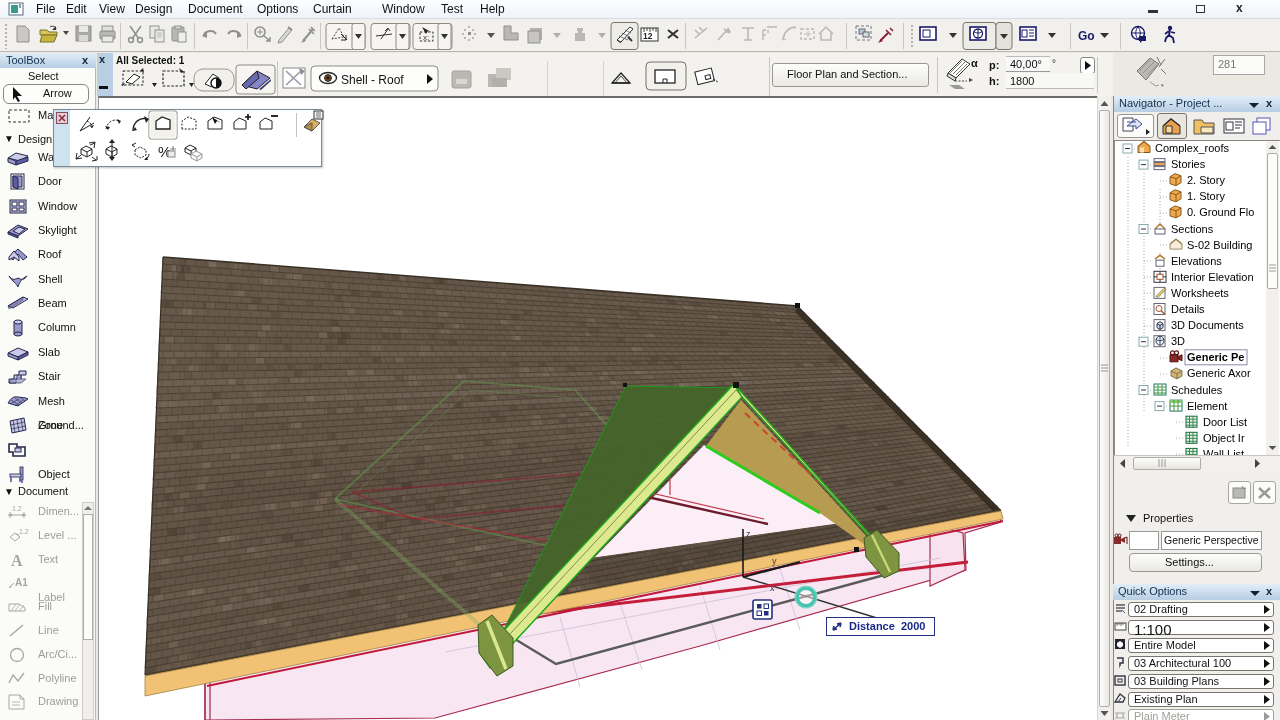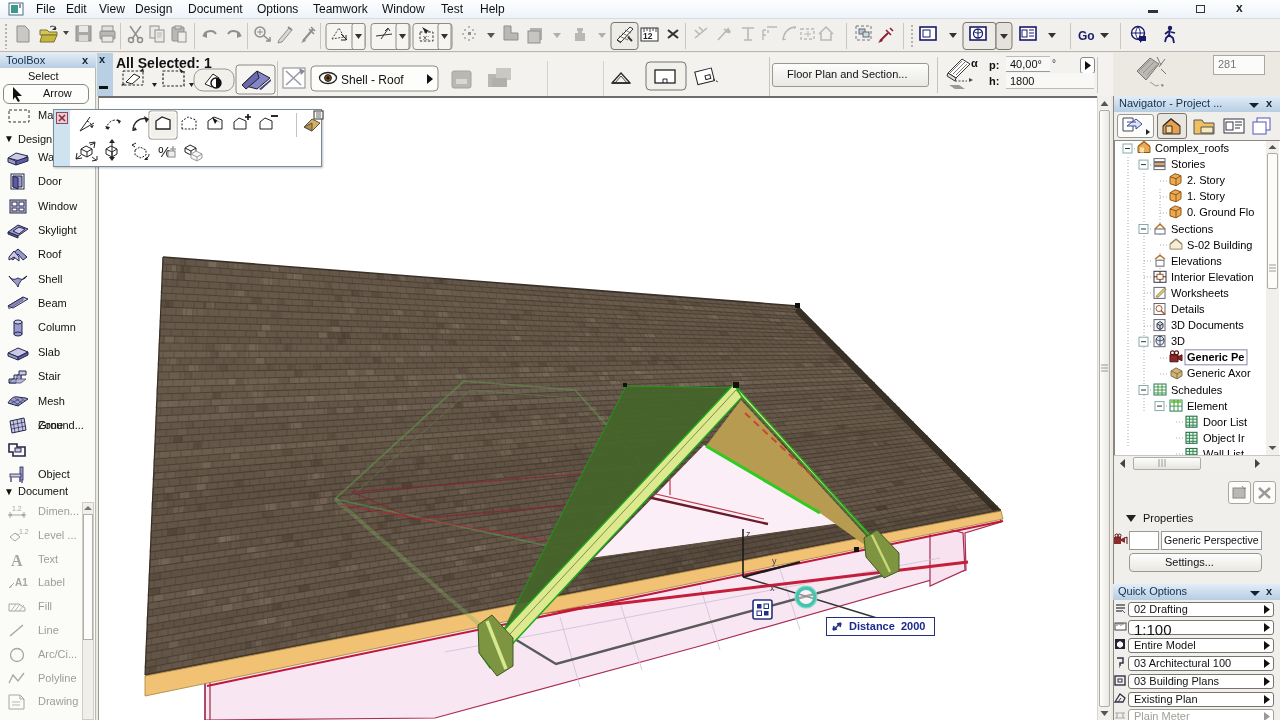--- a/index.html
+++ b/index.html
@@ -14,21 +14,21 @@
     <rect x="0" y="0" width="14" height="12" fill="#fff" stroke="#4a6a8a"></rect>
     <rect x="2" y="2" width="7" height="8" fill="#3a9a8a"></rect>
     <rect x="10" y="1" width="2" height="4" fill="#89a"></rect>
   </svg>
 <div class="a t11" style="left:36px;top:2px;font-size:12px">File</div>
 <div class="a t11" style="left:66px;top:2px;font-size:12px">Edit</div>
 <div class="a t11" style="left:99px;top:2px;font-size:12px">View</div>
 <div class="a t11" style="left:135px;top:2px;font-size:12px">Design</div>
 <div class="a t11" style="left:188px;top:2px;font-size:12px">Document</div>
 <div class="a t11" style="left:257px;top:2px;font-size:12px">Options</div>
-<div class="a t11" style="left:313px;top:2px;font-size:12px">Teamwork</div>
+<div class="a t11" style="left:313px;top:2px;font-size:12px">Curtain</div>
 <div class="a t11" style="left:382px;top:2px;font-size:12px">Window</div>
 <div class="a t11" style="left:441px;top:2px;font-size:12px">Test</div>
 <div class="a t11" style="left:480px;top:2px;font-size:12px">Help</div>
 <div class="a" style="left:1148px;top:10px;width:10px;height:3px;background:#333"></div>
 <div class="a" style="left:1196px;top:5px;width:9px;height:8px;border:1.5px solid #333"></div>
 <div class="a" style="left:1236px;top:3px;width:12px;height:12px;font-size:12px;font-weight:bold;color:#222;line-height:10px">x</div>
 <div class="a" style="left:0;top:19px;width:1280px;height:33px;background:#f1f0ec;border-bottom:1px solid #b9b7b0"></div>
 <svg class="a" style="left:0;top:0" width="1280" height="52">
     <path d="M6 24v25" stroke="#b5b3ab" stroke-width="2" stroke-dasharray="2 2"></path>
     <g transform="translate(16,26)">
@@ -338,21 +338,21 @@
 <div class="a t11" style="left:38px;top:529px;color:#9c9c9c">Level ...</div>
 <svg class="a" style="left:7px;top:551px" width="22" height="18">
     <text x="4" y="15" font-size="16" font-weight="bold" fill="#a6a6a6" font-family="Liberation Serif">A</text>
   </svg>
 <div class="a t11" style="left:38px;top:553px;color:#9c9c9c">Text</div>
 <svg class="a" style="left:7px;top:574px" width="22" height="18">
     <path d="M2 14l5-5" stroke="#a6a6a6"></path>
     <path d="M2 14l3-1-1.5-1.5z" fill="#a6a6a6"></path>
     <text x="8" y="12" font-size="10" font-weight="bold" fill="#a6a6a6">A1</text>
   </svg>
-<div class="a t11" style="left:38px;top:576px;color:#9c9c9c">Label</div>
+<div class="a t11" style="left:38px;top:591px;color:#9c9c9c">Label</div>
 <svg class="a" style="left:7px;top:598px" width="22" height="18">
     <path d="M2 13V6h10l6 4v3z" fill="none" stroke="#a6a6a6"></path>
     <path d="M4 13l5-7M8 13l5-7M12 13l5-6" stroke="#a6a6a6" stroke-width="0.8"></path>
   </svg>
 <div class="a t11" style="left:38px;top:600px;color:#9c9c9c">Fill</div>
 <svg class="a" style="left:7px;top:622px" width="22" height="18">
     <path d="M3 14L16 3" stroke="#a6a6a6" stroke-width="1.4"></path>
   </svg>
 <div class="a t11" style="left:38px;top:624px;color:#9c9c9c">Line</div>
 <svg class="a" style="left:7px;top:646px" width="22" height="18">
@@ -371,21 +371,21 @@
 <div class="a t11" style="left:38px;top:695px;color:#9c9c9c">Drawing</div>
 <div class="a" style="left:82px;top:502px;width:12px;height:218px;background:#f0efeb;border:1px solid #cfcdc6"></div>
 <svg class="a" style="left:83px;top:504px" width="10" height="9">
     <path d="M1 6l4-4 4 4z" fill="#777"></path>
   </svg>
 <div class="a" style="left:83px;top:514px;width:10px;height:126px;background:#fcfcfa;border:1px solid #b1afa8"></div>
 <div class="a" style="left:97px;top:53px;width:1016px;height:43px;background:#f3f2ee"></div>
 <div class="a" style="left:97px;top:53px;width:16px;height:43px;background:#b8cfe4"></div>
 <div class="a" style="left:99px;top:53px;font-size:11px;font-weight:bold;color:#123">x</div>
 <div class="a" style="left:99px;top:86px;width:9px;height:3px;background:#111"></div>
-<div class="a" style="left:116px;top:55px;font-size:14px;font-weight:bold">All Selected: 1</div>
+<div class="a" style="left:116px;top:55px;font-size:10px;font-weight:bold">All Selected: 1</div>
 <svg class="a" style="left:97px;top:53px" width="1016" height="43">
     <g transform="translate(26,16)">
       <rect x="0" y="2" width="20" height="14" fill="none" stroke="#222" stroke-dasharray="2.5 1.7"></rect>
       <path d="M3 13l8-8 6 3-8 7z" fill="#fff" stroke="#222"></path>
       <path d="M-2 16l4-2-2 3zM20 -1l-3 3 4 1z" fill="#222"></path>
       <path d="M57 11l0 0"></path>
     </g>
     <path d="M55 30l5 0-2.5 4z" fill="#222"></path>
     <g transform="translate(66,17)">
       <rect x="0" y="1" width="21" height="15" fill="none" stroke="#222" stroke-width="1.2" stroke-dasharray="2.5 1.7"></rect>

